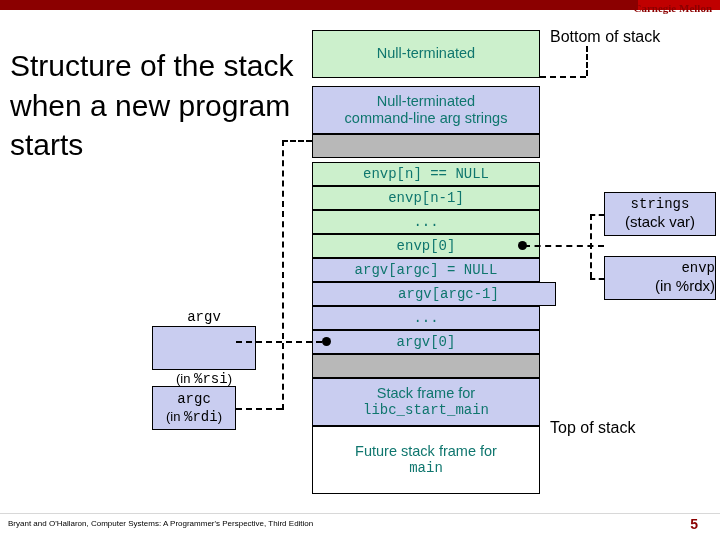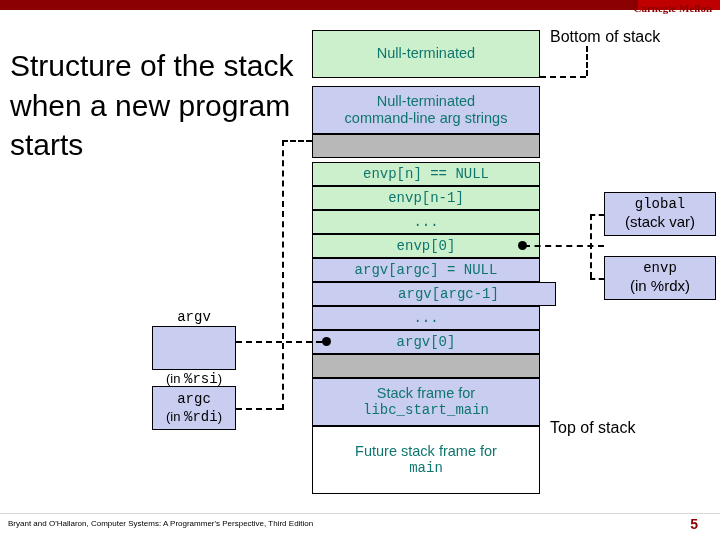--- a/index.html
+++ b/index.html
@@ -156,30 +156,30 @@
   <div>
     <span class="ln">Future stack frame for</span>
     <span class="ln mono">main</span>
   </div>
 </div>
 
 <div class="plainlabel" style="left:550px;top:28px;font-size:16px;">Bottom of stack</div>
 <div class="plainlabel" style="left:550px;top:419px;font-size:16px;">Top of stack</div>
 
 <div class="sidebox" style="left:604px;top:192px;width:112px;height:44px;">
-  <span class="mono">global</span>
+  <span class="mono">strings</span>
   <span>(stack var)</span>
 </div>
 
-<div class="sidebox" style="left:604px;top:256px;width:112px;height:44px;">
+<div class="sidebox" style="left:604px;top:256px;width:112px;height:44px;align-items:flex-end;">
   <span class="mono">envp</span>
   <span>(in %rdx)</span>
 </div>
 
-<div class="leftbox" style="left:152px;top:326px;width:84px;height:44px;">
+<div class="leftbox" style="left:152px;top:326px;width:104px;height:44px;">
   <span class="mono">argv</span>
   <span style="font-size:13px;margin-top:44px;">
     <span>(in </span><span class="mono">%rsi</span><span>)</span>
   </span>
 </div>
 
 <div class="leftbox" style="left:152px;top:386px;width:84px;height:44px;">
   <span class="mono">argc</span>
   <span style="font-size:13px;">
     <span>(in </span><span class="mono">%rdi</span><span>)</span>

